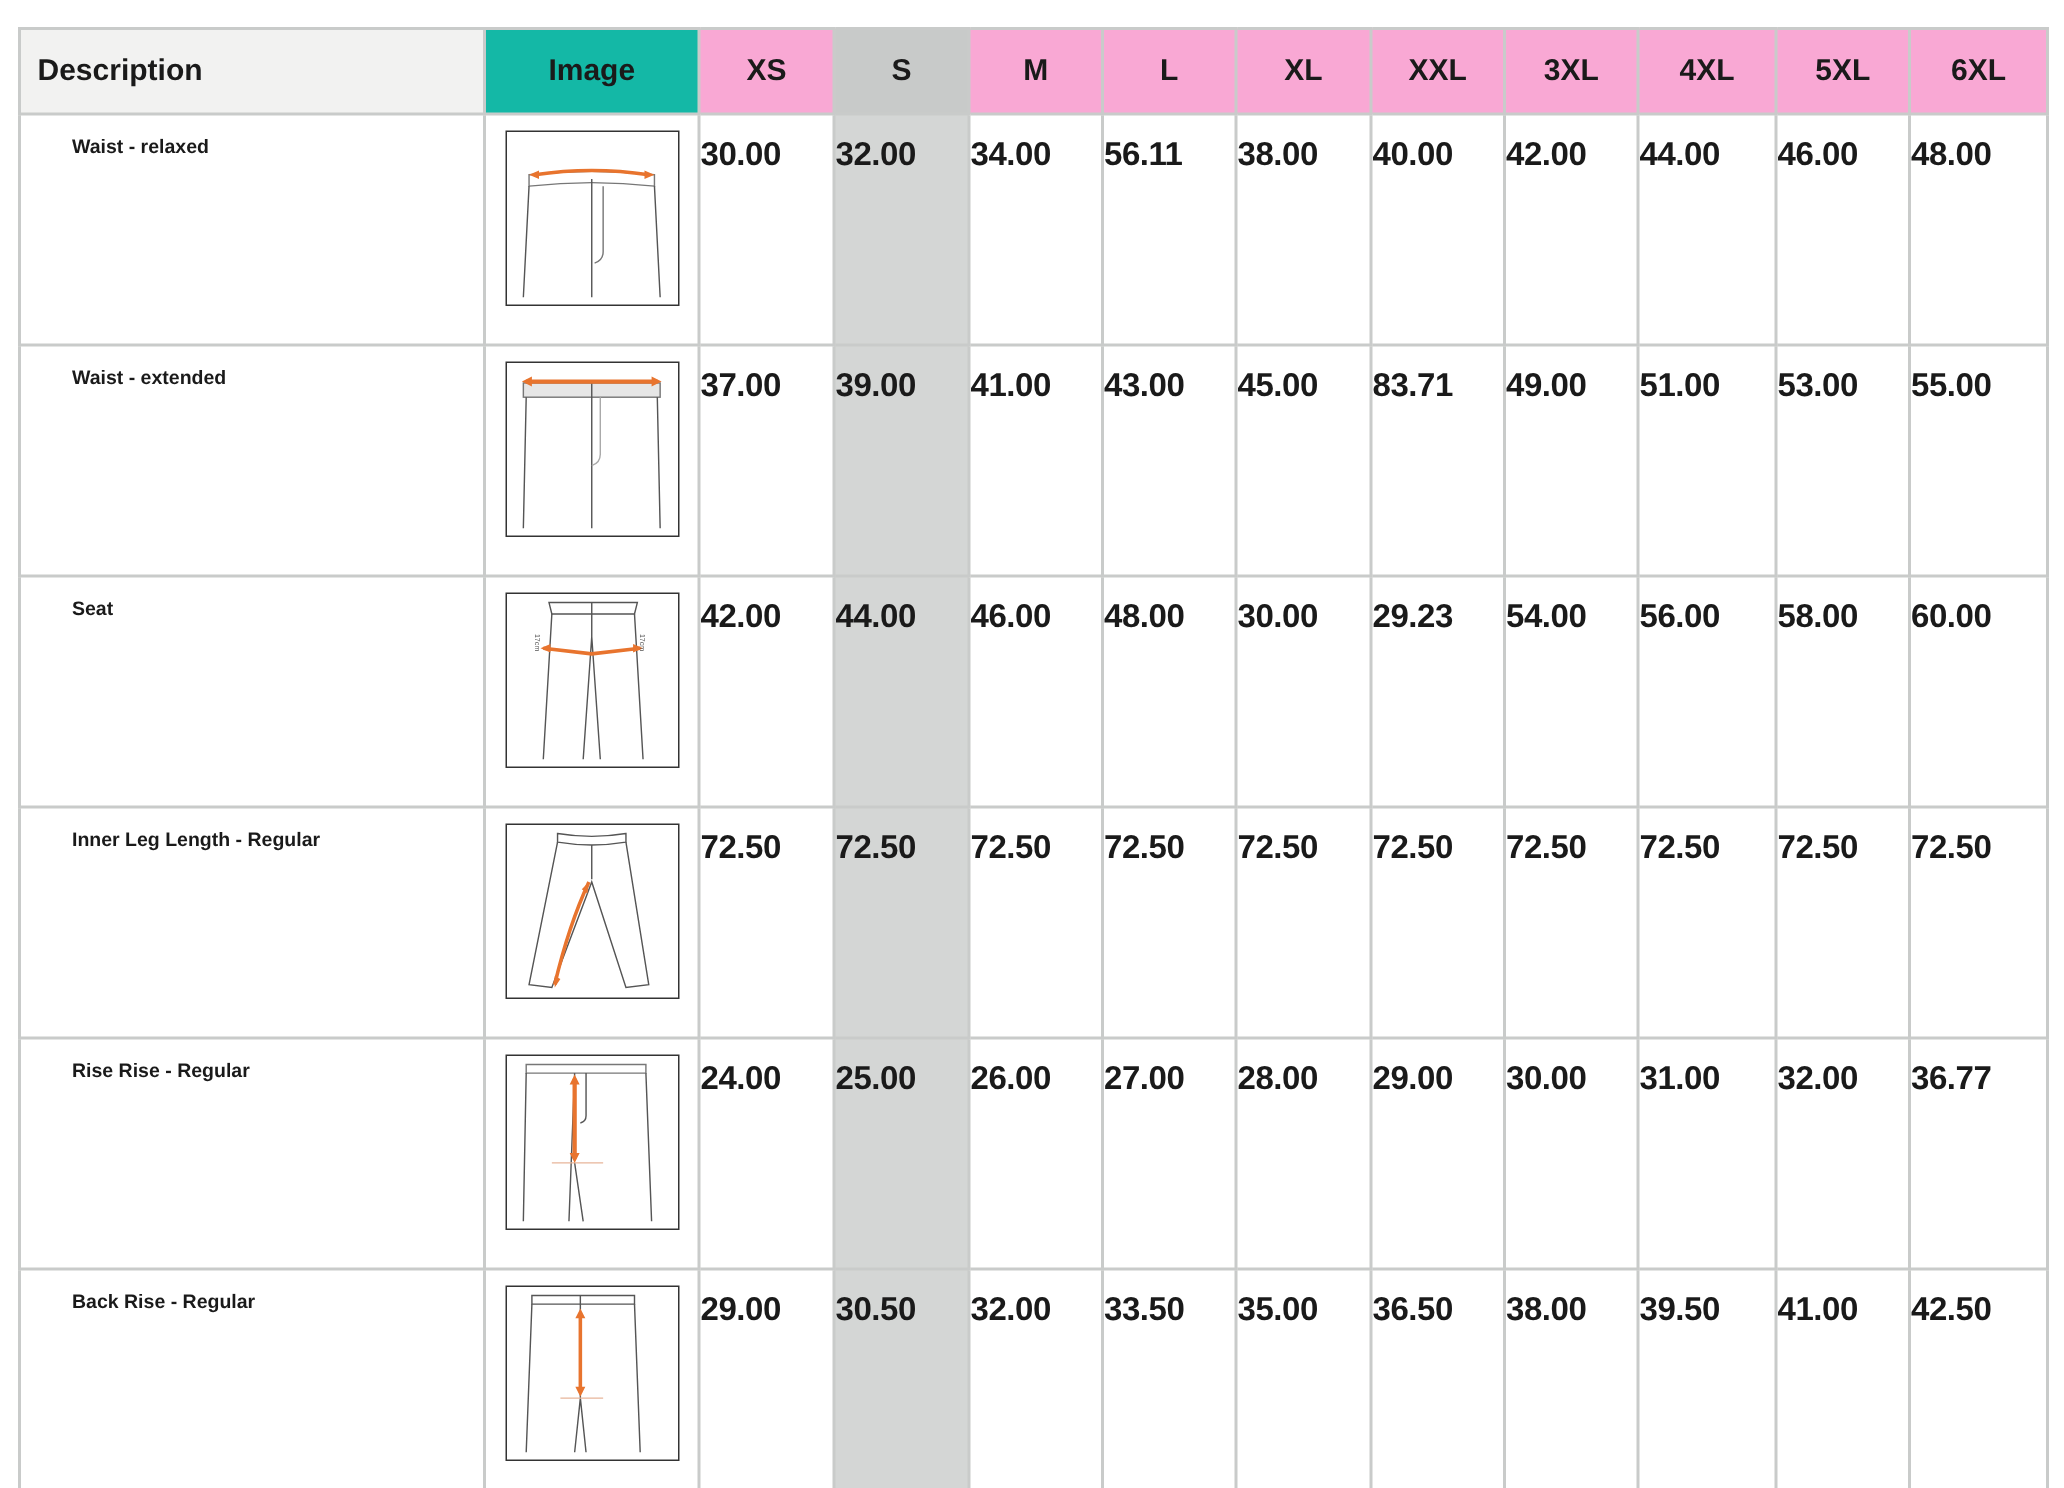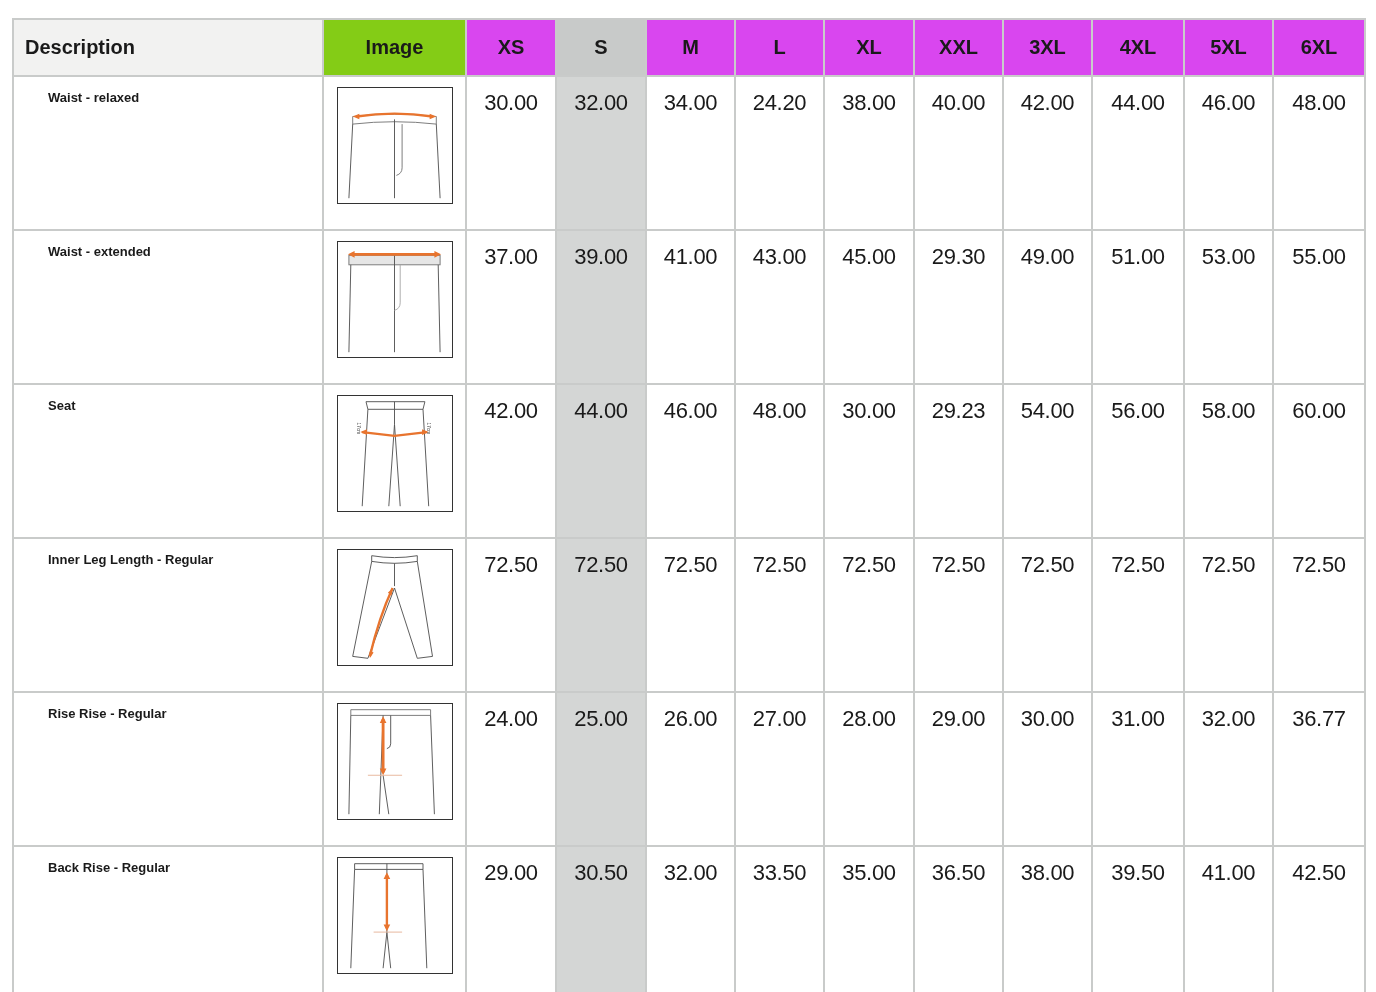--- a/index.html
+++ b/index.html
@@ -1,27 +1,27 @@
 <!DOCTYPE html>
 <html><head>
 <meta charset="utf-8">
 <style>
   html, body { margin:0; padding:0; background:#ffffff; }
   body { width:1376px; height:992px; position:relative; font-family:"Liberation Sans", sans-serif; color:#1a1a1a; }
   .wrap { position:absolute; left:12px; top:18px; width:1352px; }
   table.grid { border-collapse:collapse; width:1352px; table-layout:fixed; }
   table.grid th, table.grid td { border:2px solid #c9cbca; padding:0; vertical-align:top; }
-  table.grid th { height:55px; vertical-align:middle; font-weight:bold; font-size:20px; background:#d946ef; text-align:center; }
+  table.grid th { height:55px; vertical-align:middle; font-weight:bold; font-size:20px; background:#f9a8d4; text-align:center; }
   table.grid th.desc { text-align:left; padding-left:11px; background:#f2f2f1;margin-top:30px; }
-  table.grid th.img { background:#84cc16; }
+  table.grid th.img { background:#14b8a6; }
   table.grid th.sel { background:#c8cac9; }
   table.grid td { height:139px; background:#fff; }
   table.grid td.sel { background:#d4d6d5; }
   td.desc-cell { font-weight:bold; font-size:13px; padding:13px 0 0 34px !important; }
-  td.val { text-align:center; font-weight:normal; font-size:22px; padding-top:13px !important; letter-spacing:-0.3px; }
+  td.val { font-weight:bold; font-size:22px; padding-top:13px !important; letter-spacing:-0.3px; }
   td.img-cell { padding:10px 0 0 13px !important; }
   .thumb { width:116px; height:117px; border:1.5px solid #333; box-sizing:border-box; background:#fff; display:block; }
 </style>
 </head>
 <body>
 
 <div class="wrap">
   <table class="grid">
     <colgroup>
       <col style="width:310px">
@@ -61,21 +61,21 @@
                 <path d="M14 30 Q58 25 102 30 L102 38 Q58 33 14 38Z" fill="#fff" stroke="#777"></path>
    <path d="M14 38 L10 116 M102 38 L106 116 M58 33 L58 116" stroke="#555" fill="none"></path>
    <path d="M66 38 L66 84 Q66 90 60 92" stroke="#777" fill="none"></path>
    <path d="M18 30 Q58 24 98 30" stroke="#e8742e" stroke-width="2.5" fill="none"></path>
    <path d="M14 30 l7 -3 v6z M102 30 l-7 -3 v6z" fill="#e8742e"></path>
               </svg></span>
           </td>
   <td class="val">30.00</td>
           <td class="val sel">32.00</td>
           <td class="val">34.00</td>
-          <td class="val">24.20</td>
+          <td class="val">56.11</td>
           <td class="val">38.00</td>
           <td class="val">40.00</td>
           <td class="val">42.00</td>
           <td class="val">44.00</td>
           <td class="val">46.00</td>
           <td class="val">48.00</td>
         </tr>
         <tr>
     <td class="desc-cell">Waist - extended</td>
     <td class="img-cell">
@@ -85,21 +85,21 @@
    <path d="M64 24 L64 64 Q64 70 58 72" stroke="#aaa" fill="none"></path>
    <path d="M12 13 H104" stroke="#e8742e" stroke-width="3"></path>
    <path d="M9 13 l7 -3.5 v7z M107 13 l-7 -3.5 v7z" fill="#e8742e"></path>
               </svg></span>
           </td>
   <td class="val">37.00</td>
           <td class="val sel">39.00</td>
           <td class="val">41.00</td>
           <td class="val">43.00</td>
           <td class="val">45.00</td>
-          <td class="val">29.30</td>
+          <td class="val">83.71</td>
           <td class="val">49.00</td>
           <td class="val">51.00</td>
           <td class="val">53.00</td>
           <td class="val">55.00</td>
         </tr>
         <tr>
     <td class="desc-cell">Seat</td>
     <td class="img-cell">
             <span class="thumb" title="pants-seat-diagram"><svg width="113" height="114" viewBox="0 0 116 120">
                 <path d="M28 6 H90 L88 14 H30Z" fill="#fff" stroke="#555"></path>

